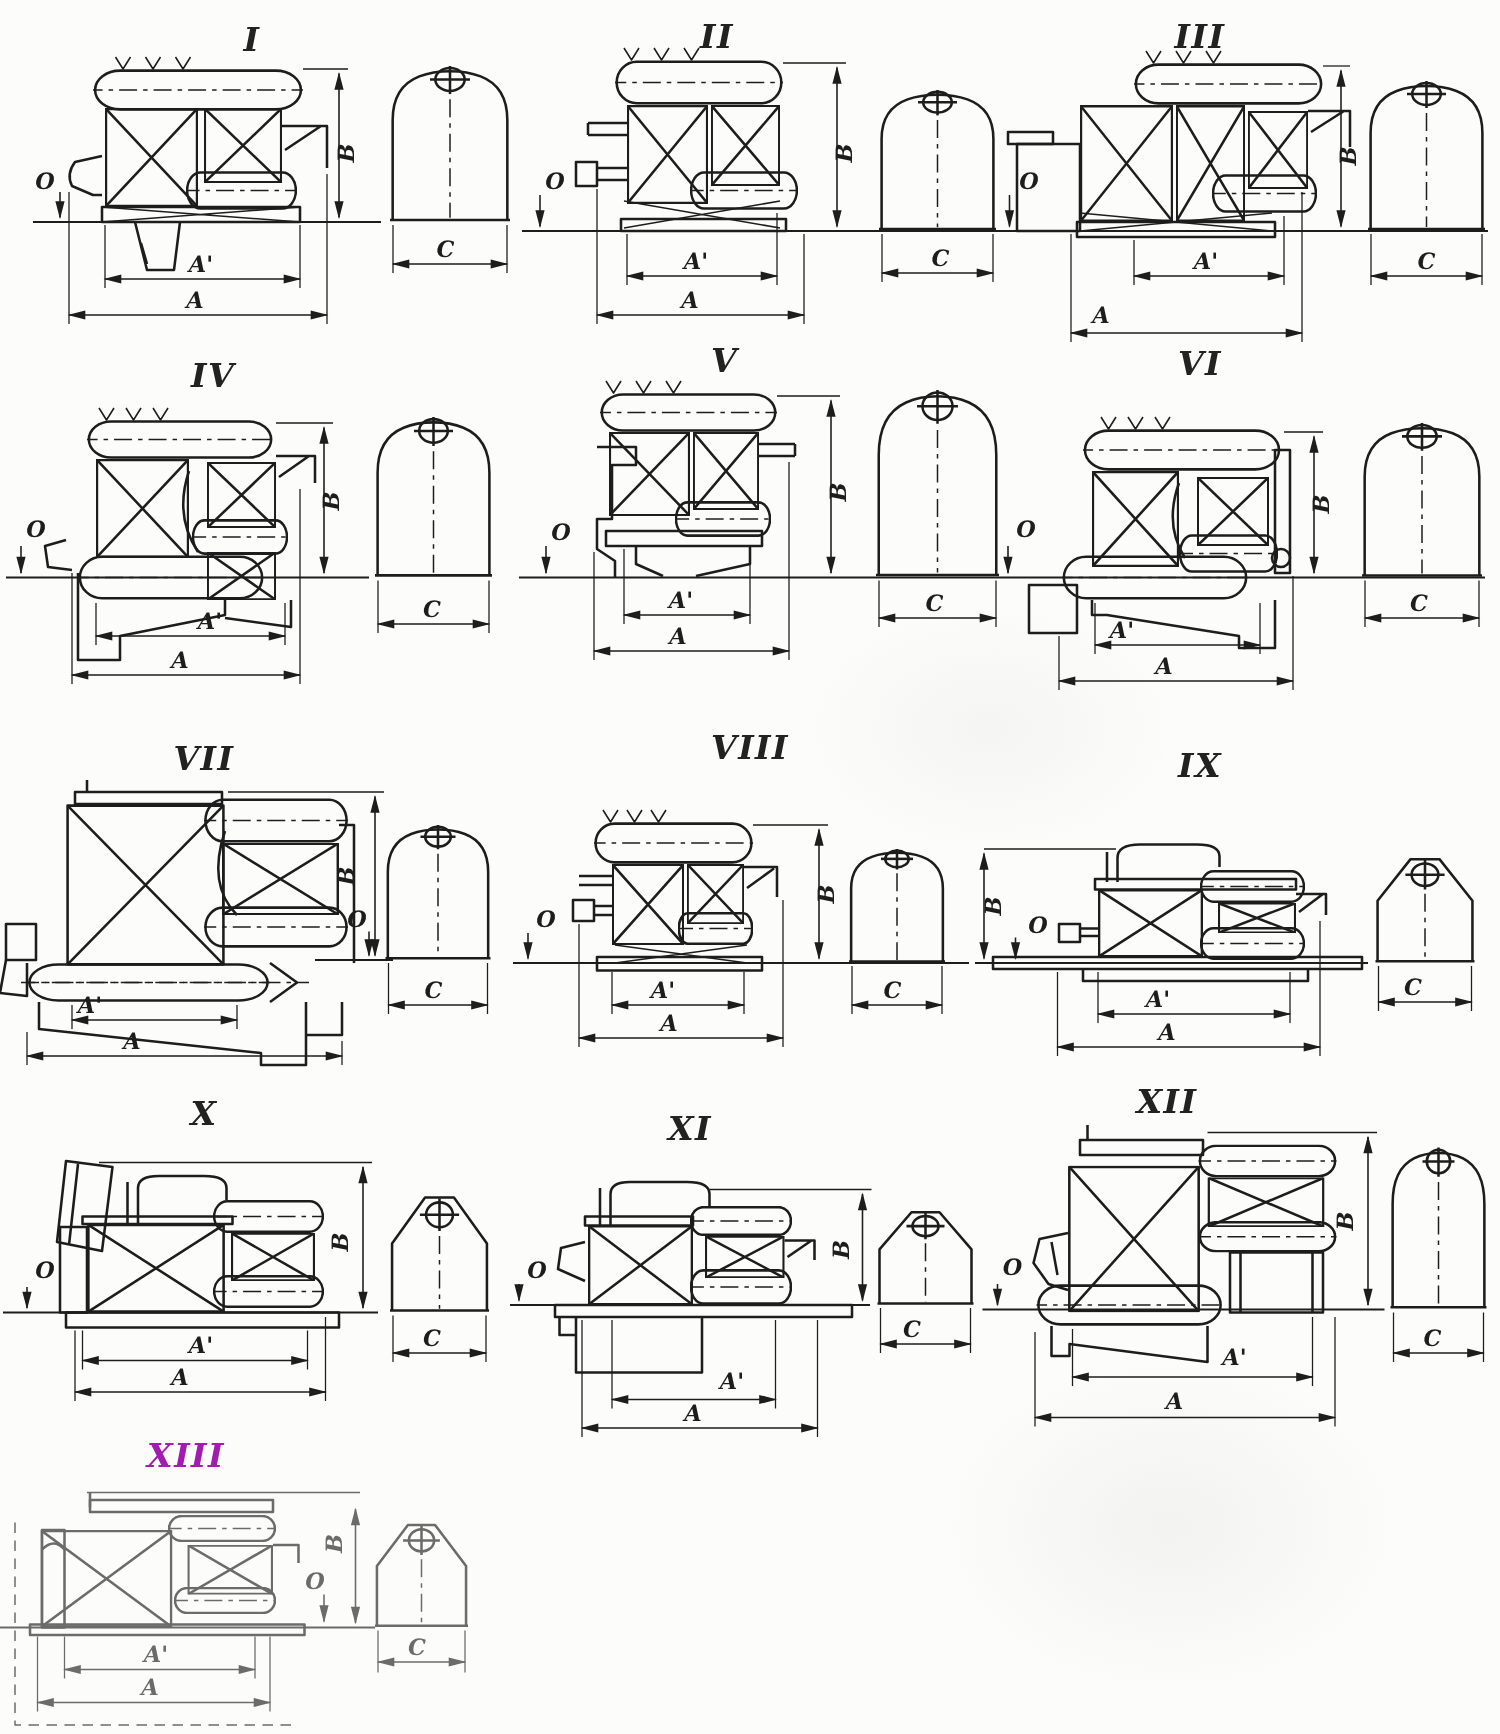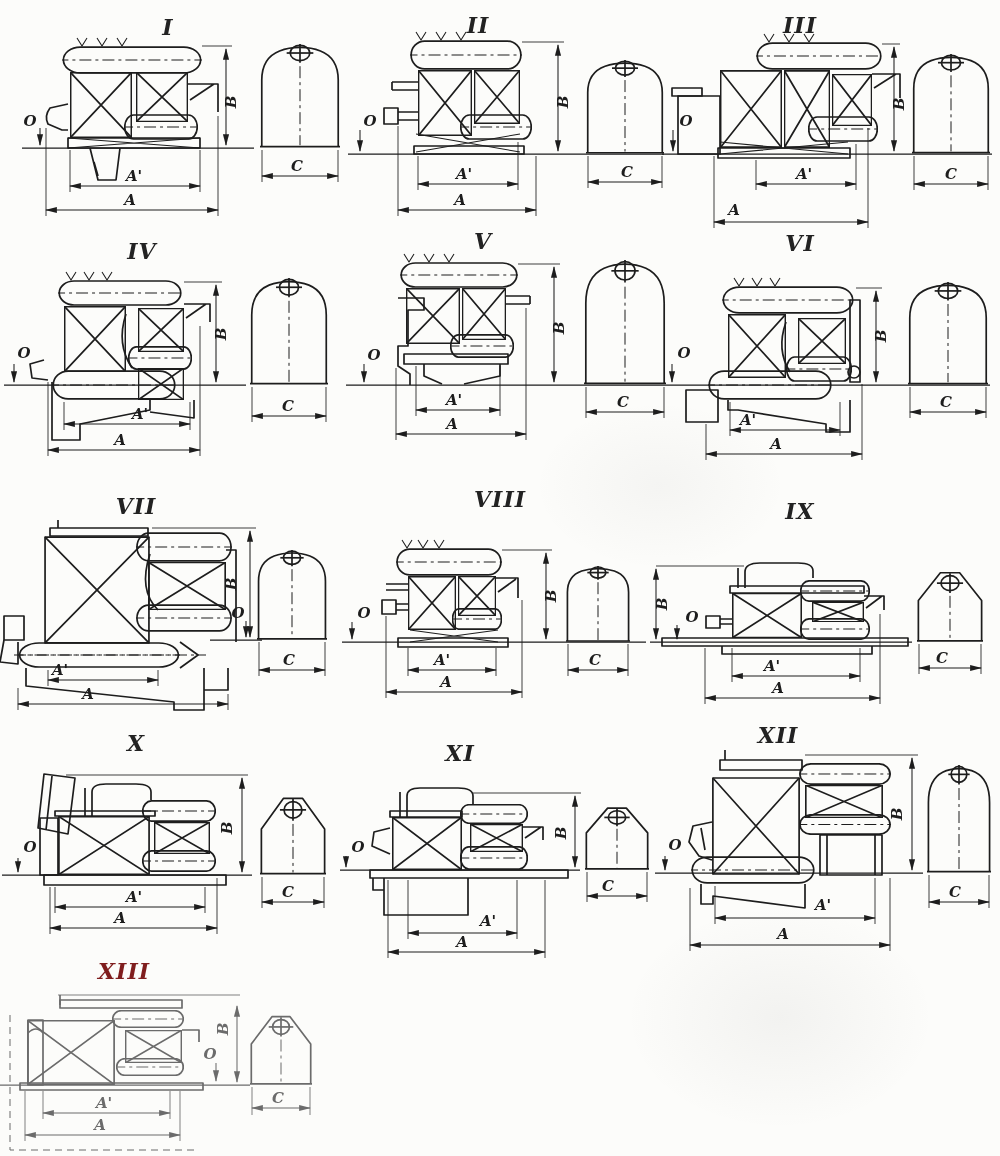--- a/index.html
+++ b/index.html
@@ -10,21 +10,21 @@
       radial-gradient(220px 160px at 78% 88%, rgba(60,60,55,.05), rgba(0,0,0,0) 70%),
       radial-gradient(180px 120px at 66% 42%, rgba(60,60,55,.04), rgba(0,0,0,0) 70%),
       var(--paper);
     font-family:"DejaVu Serif", serif;
   }
   .page{position:absolute;inset:0;}
   .numeral{
     position:absolute;transform:translateX(-50%);
     font:italic 700 22px "DejaVu Serif", serif;color:#222;letter-spacing:1px;
   }
-  .numeral.gray{color:#7f1d1d;}
+  .numeral.gray{color:#a21caf;}
   svg.fig{position:absolute;overflow:visible;color:var(--ink);}
   svg.fig.faded{color:var(--fade);}
   svg.fig line, svg.fig path, svg.fig rect, svg.fig circle{
     fill:none;stroke:currentColor;stroke-width:1.7;stroke-linejoin:round;
   }
   svg.fig .d{stroke-width:1.05;}
   svg.fig .x{stroke-width:.85;}
   svg.fig .b{stroke-width:1.25;}
   svg.fig .dash{stroke-dasharray:7 5;stroke-width:1;}
   svg.fig .c, symbol .c{stroke-width:1;stroke-dasharray:12 4 3 4;}

